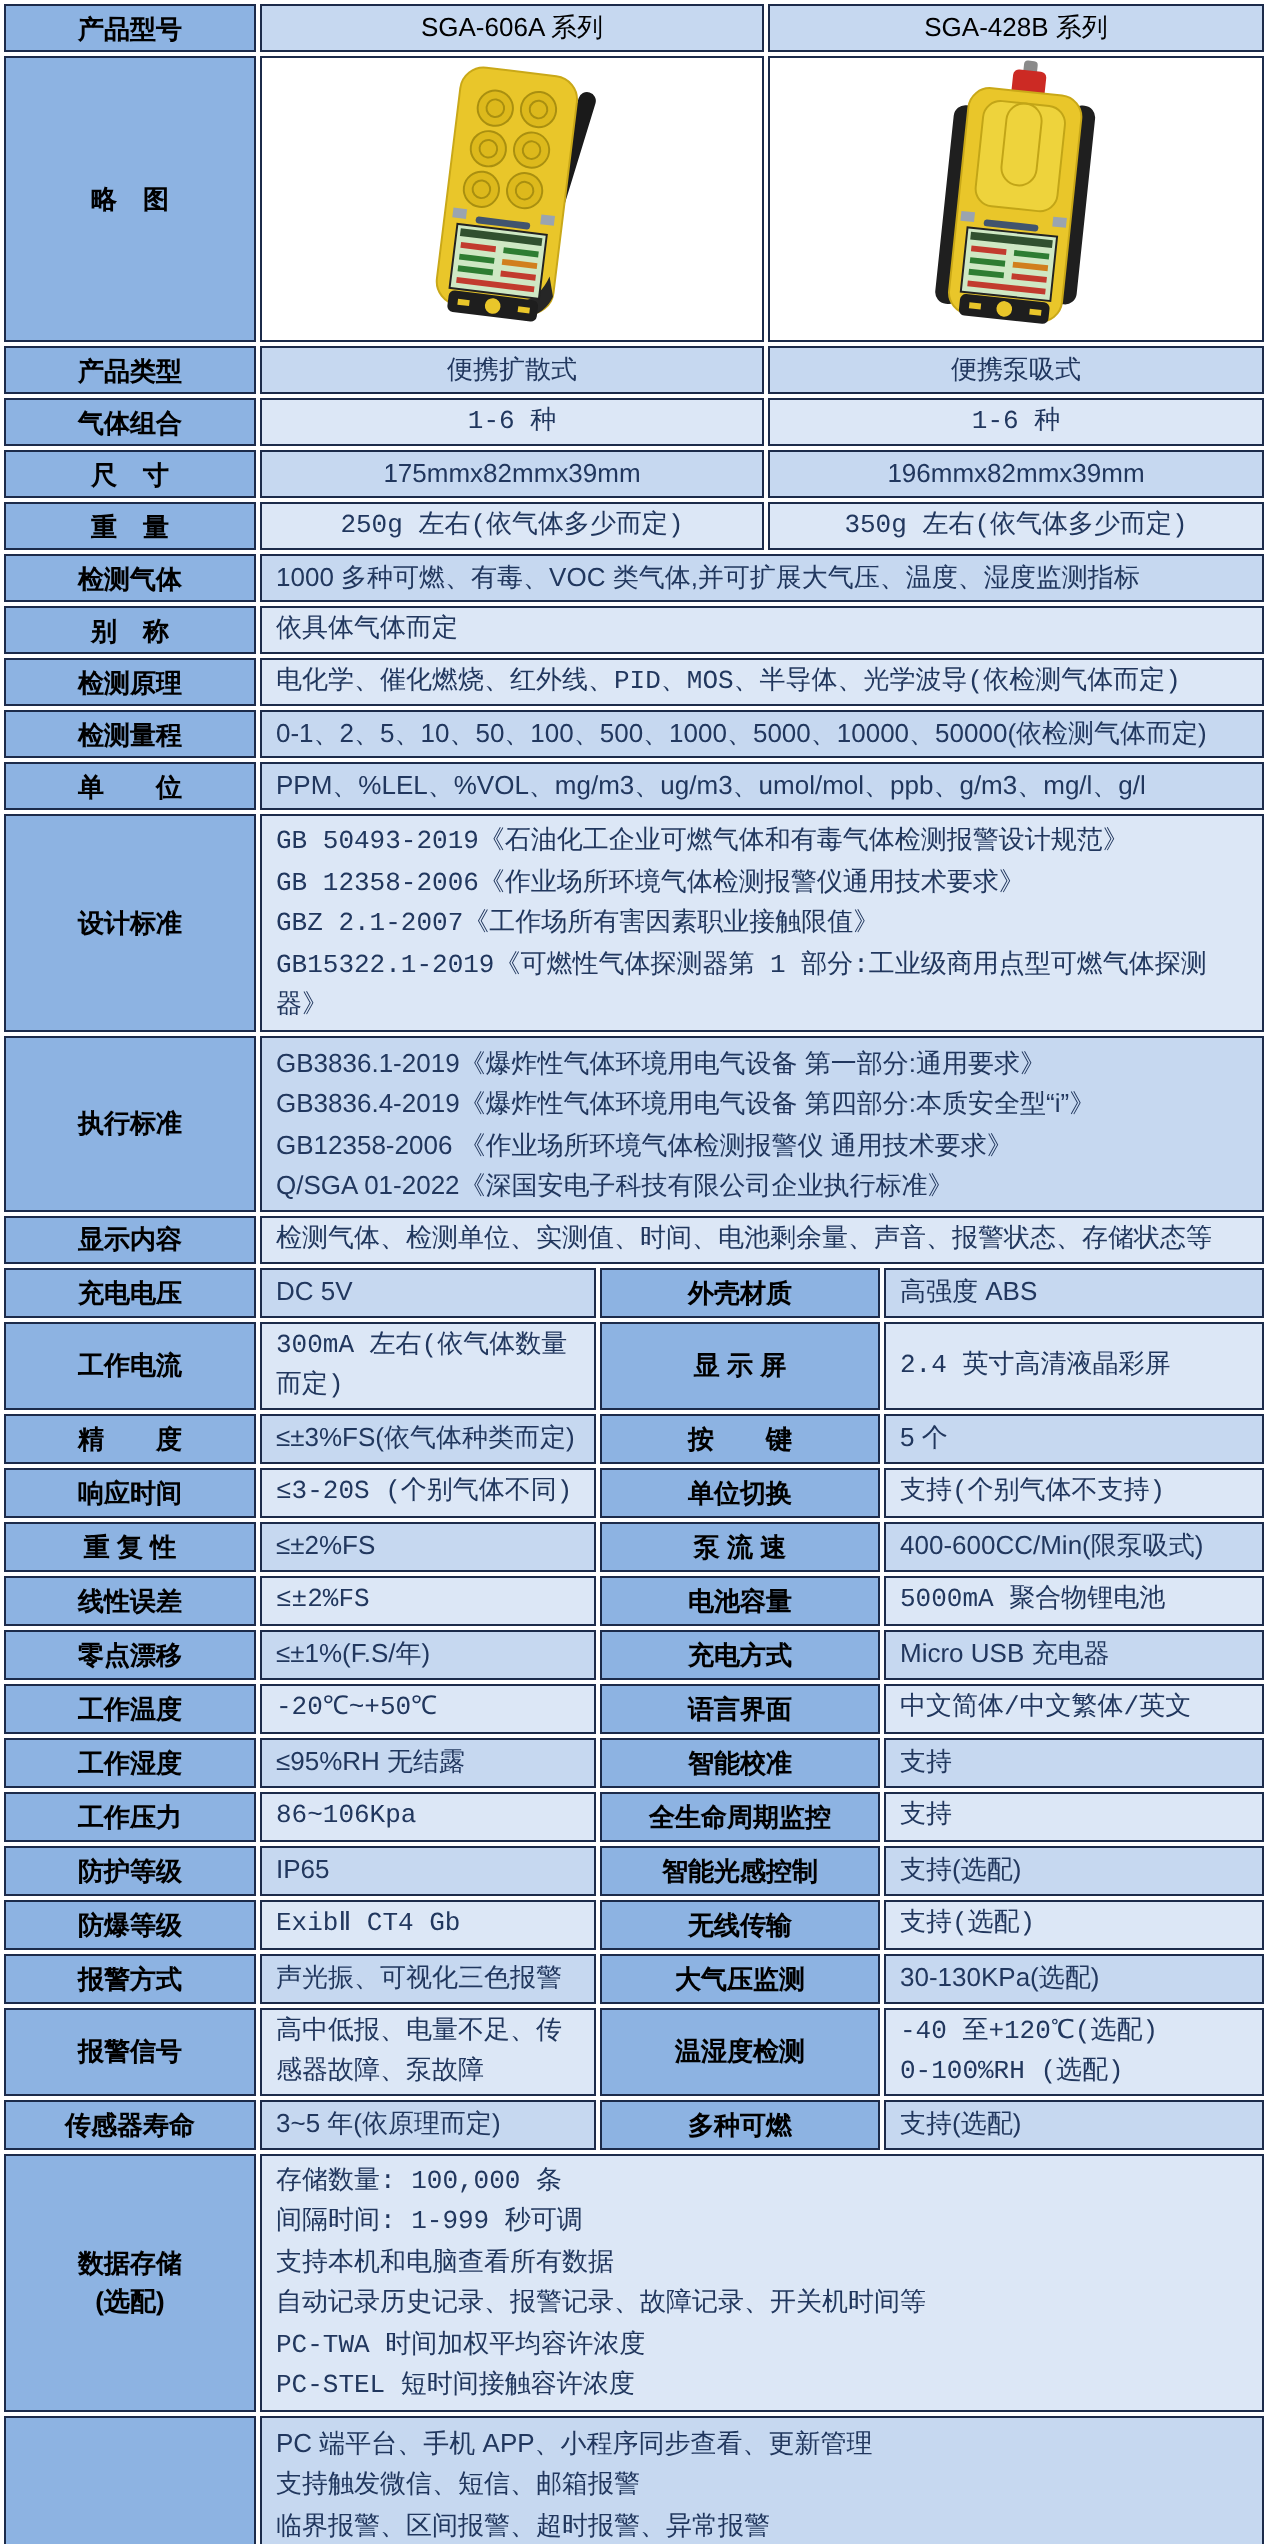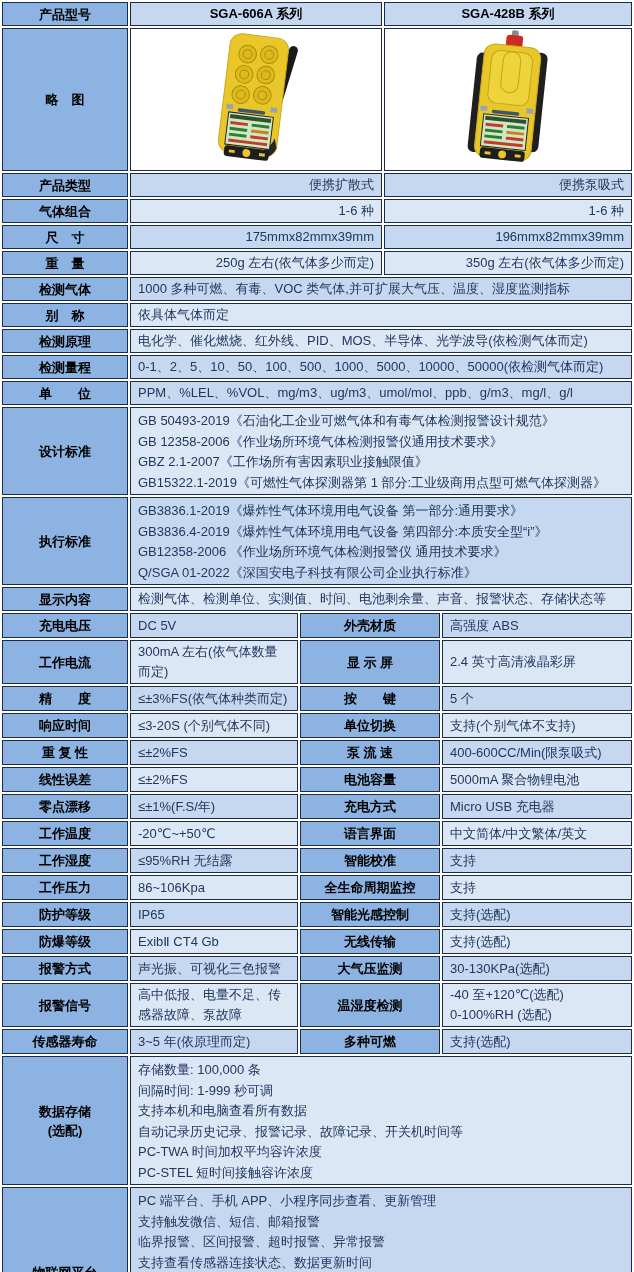--- a/index.html
+++ b/index.html
@@ -7,23 +7,23 @@
     --border:#1c2b4a; --value-text:#21375e; --label-text:#000000;
   }
   html,body{margin:0;padding:0;background:#ffffff;}
   .page{width:634px;font-family:"Liberation Sans","DejaVu Sans",sans-serif;}
   table.tbl{border-collapse:separate;border-spacing:2px;table-layout:fixed;width:634px;background:#fff;margin-top:-2px;}
   table.tbl:first-child{margin-top:0;}
   td{border:1px solid var(--border);font-size:13px;overflow:hidden;vertical-align:middle;}
   td.lbl{background:var(--label-bg);color:var(--label-text);font-weight:bold;text-align:center;
          white-space:pre-line;line-height:19px;padding:1px 2px;margin-top:24px;}
   td.val{color:var(--value-text);white-space:pre-line;padding:1px 7px;line-height:20px;}
-  td.c{text-align:right;}
-  td.hd{background:var(--row-dark);} td.hl{background:var(--row-light);}
-  td.hdr{background:var(--row-dark);color:#000;font-weight:bold;text-align:center;}
+  td.c{text-align:center;}
+  td.hd{background:var(--row-dark);} td.hl{background:var(--row-light);font-family:Liberation Mono, monospace;}
+  td.hdr{background:var(--row-dark);color:#000;font-weight:normal;text-align:center;}
   tr.std td{height:20px;} #tblB tr.std td{height:21px;}
   td.imgcell{background:#ffffff;text-align:center;vertical-align:middle;height:141px;padding:0;}
   td.multi{line-height:20.5px;padding-top:3px;padding-bottom:1px;}
 </style>
 </head>
 <body>
 
 <div class="page">
 
   <table class="tbl" id="tblA">

